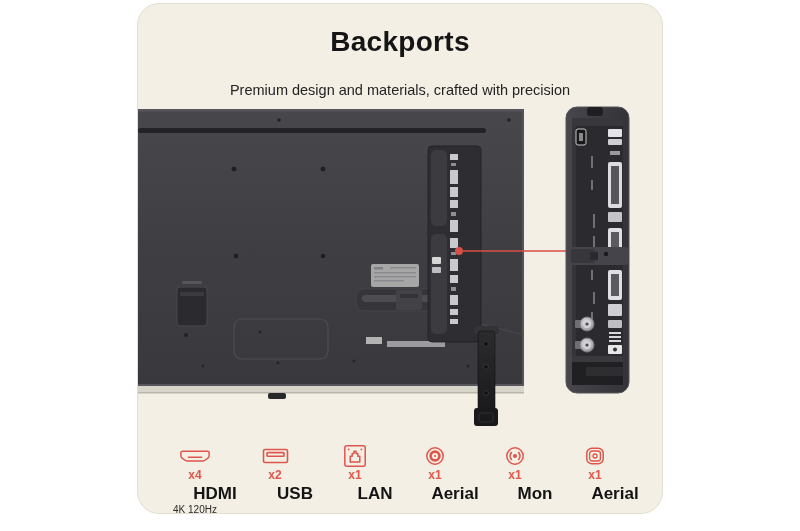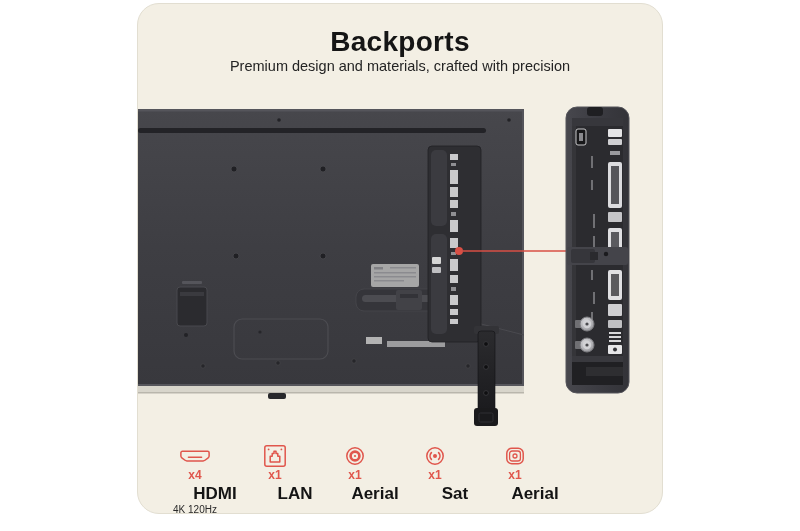--- a/index.html
+++ b/index.html
@@ -10,21 +10,21 @@
   .card{
     position:absolute;left:137px;top:3px;width:526px;height:511px;
     background:#f3efe4;border:1px solid #e2ded1;border-radius:22px;
     overflow:hidden;box-sizing:border-box;
   }
   .hdr{position:absolute;top:0;left:0;right:0;text-align:center;}
   .title{
     margin-top:22px;font-size:28px;font-weight:700;color:#151515;
     letter-spacing:.3px;line-height:32px;
   }
-  .subtitle{margin-top:0;font-size:14.5px;font-weight:400;color:#242424;}
+  .subtitle{margin-top:24px;font-size:14.5px;font-weight:400;color:#242424;}
   .illustration{position:absolute;left:0;top:0;width:526px;height:519px;}
   .ports-row{
     position:absolute;left:0;top:439px;width:526px;
     display:flex;justify-content:flex-start;padding-left:17px;box-sizing:border-box;
   }
   .pcol{width:80px;display:flex;flex-direction:column;align-items:center;}
   .picon{height:26px;display:flex;align-items:center;justify-content:center;}
   .pcount{margin-top:0;font-size:12px;font-weight:700;color:#e0564c;line-height:13px;}
   .pname{margin-top:2px;font-size:17px;font-weight:700;color:#141414;line-height:19px;margin-left:40px;}
   .psub{margin-top:1px;font-size:10px;font-weight:400;color:#2a2a2a;min-height:11px;line-height:11px;}
@@ -232,20 +232,31 @@
         <svg width="32" height="17" viewBox="0 0 34 17" fill="none" stroke="#e0564c" stroke-width="1.6" stroke-linejoin="round" stroke-linecap="round">
           <path d="M3.6,3 H30.4 a1.6,1.6 0 0 1 1.6,1.6 V8 a2.4,2.4 0 0 1 -1,1.9 l-3.4,2.6 a3.4,3.4 0 0 1 -2,0.7 H8.4 a3.4,3.4 0 0 1 -2,-0.7 L3,9.9 A2.4,2.4 0 0 1 2,8 V4.6 A1.6,1.6 0 0 1 3.6,3 Z"></path>
           <path d="M10,9.4 H24"></path>
         </svg>
       </div>
       <div class="pcount">x4</div>
       <div class="pname">HDMI</div>
       <div class="psub">4K 120Hz</div>
     </div>
 
+    <div class="pcol">
+      <div class="picon">
+        <svg width="27" height="16" viewBox="0 0 27 16" fill="none" stroke="#e0564c" stroke-width="1.6" stroke-linejoin="round">
+          <rect x="1.5" y="1.5" width="24" height="13" rx="1.5"></rect>
+          <rect x="5" y="4.6" width="17" height="3.6" rx="0.8"></rect>
+        </svg>
+      </div>
+      <div class="pcount">x2</div>
+      <div class="pname">USB</div>
+      <div class="psub"></div>
+    </div>
 
     <div class="pcol">
       <div class="picon">
         <svg width="24" height="24" viewBox="0 0 24 24" fill="none" stroke="#e0564c" stroke-width="1.5" stroke-linejoin="round">
           <rect x="1.8" y="1.8" width="20.4" height="20.4" rx="2"></rect>
           <path d="M7.2,18 V12.2 h2 V9.6 h1.8 V7.2 h2 v2.4 h1.8 v2.6 h2 V18 Z"></path>
           <circle cx="5.6" cy="5.4" r="0.9" fill="#e0564c" stroke="none"></circle>
           <circle cx="18.4" cy="5.4" r="0.9" fill="#e0564c" stroke="none"></circle>
         </svg>
       </div>
@@ -270,21 +281,21 @@
     <div class="pcol">
       <div class="picon">
         <svg width="20" height="20" viewBox="0 0 20 20" fill="none" stroke="#e0564c" stroke-linecap="round">
           <circle cx="10" cy="10" r="8.2" stroke-width="1.5"></circle>
           <circle cx="10" cy="10" r="2" fill="#e0564c" stroke="none"></circle>
           <path d="M6.4,6.6 a5,5 0 0 0 0,6.8" stroke-width="1.6"></path>
           <path d="M13.6,6.6 a5,5 0 0 1 0,6.8" stroke-width="1.6"></path>
         </svg>
       </div>
       <div class="pcount">x1</div>
-      <div class="pname">Sat</div>
+      <div class="pname">Mon</div>
       <div class="psub"></div>
     </div>
 
     <div class="pcol">
       <div class="picon">
         <svg width="20" height="20" viewBox="0 0 20 20" fill="none" stroke="#e0564c">
           <rect x="1.8" y="2.2" width="16.4" height="15.6" rx="5" stroke-width="1.5"></rect>
           <rect x="4.6" y="5" width="10.8" height="10" rx="2.6" stroke-width="1.3"></rect>
           <circle cx="10" cy="10" r="2" stroke-width="1.3"></circle>
         </svg>

